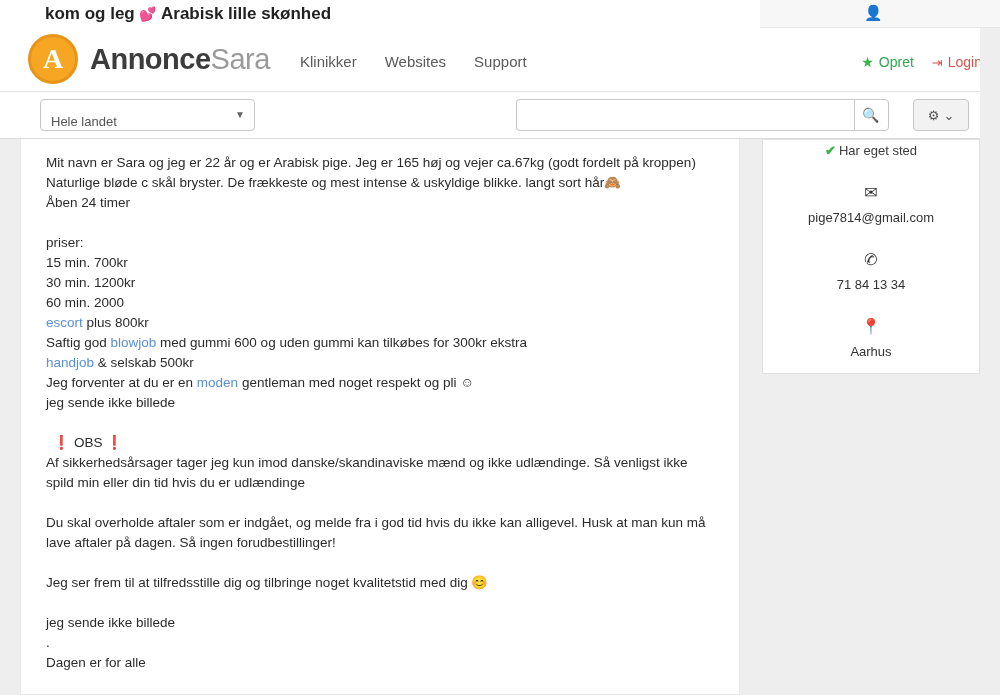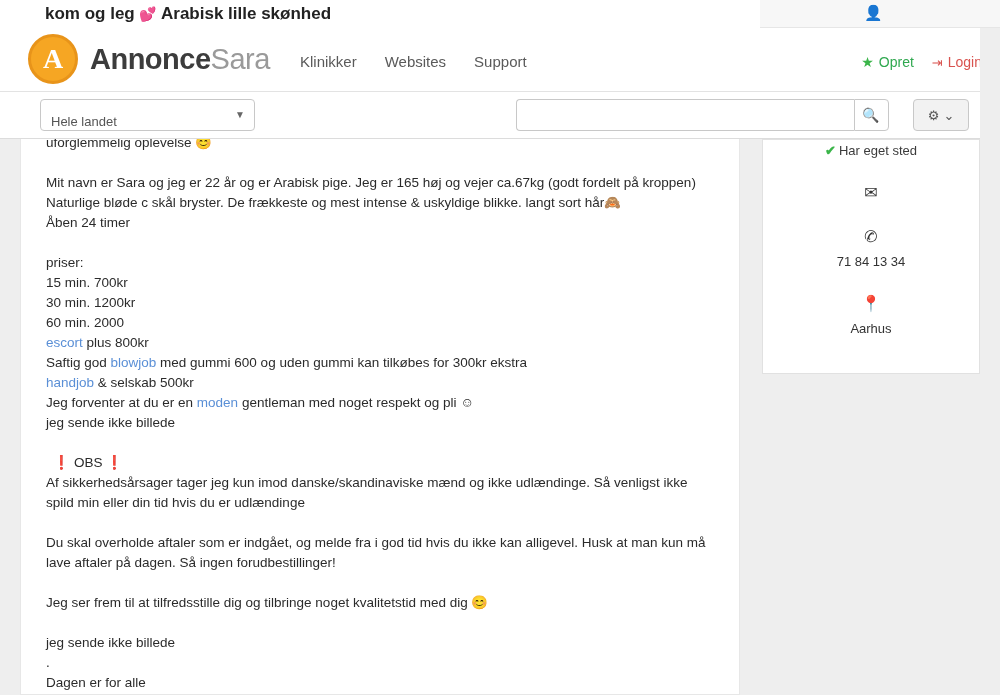--- a/index.html
+++ b/index.html
@@ -282,21 +282,20 @@
       <span>🔍</span>
     </div>
     <div class="gear-btn">
       <span>⚙</span>
       <span>⌄</span>
     </div>
   </div>
 
   <div class="content">
     <div class="body-text">
-      <p>uforglemmelig oplevelse 😊</p>
       <div class="spacer"></div>
       <p>Mit navn er Sara og jeg er 22 år og er Arabisk pige. Jeg er 165 høj og vejer ca.67kg (godt fordelt på kroppen) Naturlige bløde c skål bryster. De frækkeste og mest intense &amp; uskyldige blikke. langt sort hår🙈</p>
       <p>Åben 24 timer</p>
       <div class="spacer"></div>
       <p>priser:</p>
       <p>15 min. 700kr</p>
       <p>30 min. 1200kr</p>
       <p>60 min. 2000</p>
       <p><a href="#">escort</a><span> plus 800kr</span></p>
       <p><span>Saftig god </span><a href="#">blowjob</a><span> med gummi 600 og uden gummi kan tilkøbes for 300kr ekstra</span></p>
@@ -315,20 +314,21 @@
       <p>.</p>
       <p>Dagen er for alle</p>
     </div>
   </div>
 
   <div class="sidebar">
     <div class="sb-verified">
       <span class="check">✔</span><span>Har eget sted</span>
     </div>
     <div class="sb-icon">✉</div>
+    <div class="sb-value">pige7814@gmail.com</div>
     <div class="sb-icon sb-phone-icon">✆</div>
     <div class="sb-value">71 84 13 34</div>
     <div class="sb-icon">📍</div>
     <div class="sb-value">Aarhus</div>
   </div>
 
   <div class="gray-right"></div>
 </div>
 
 </body></html>

